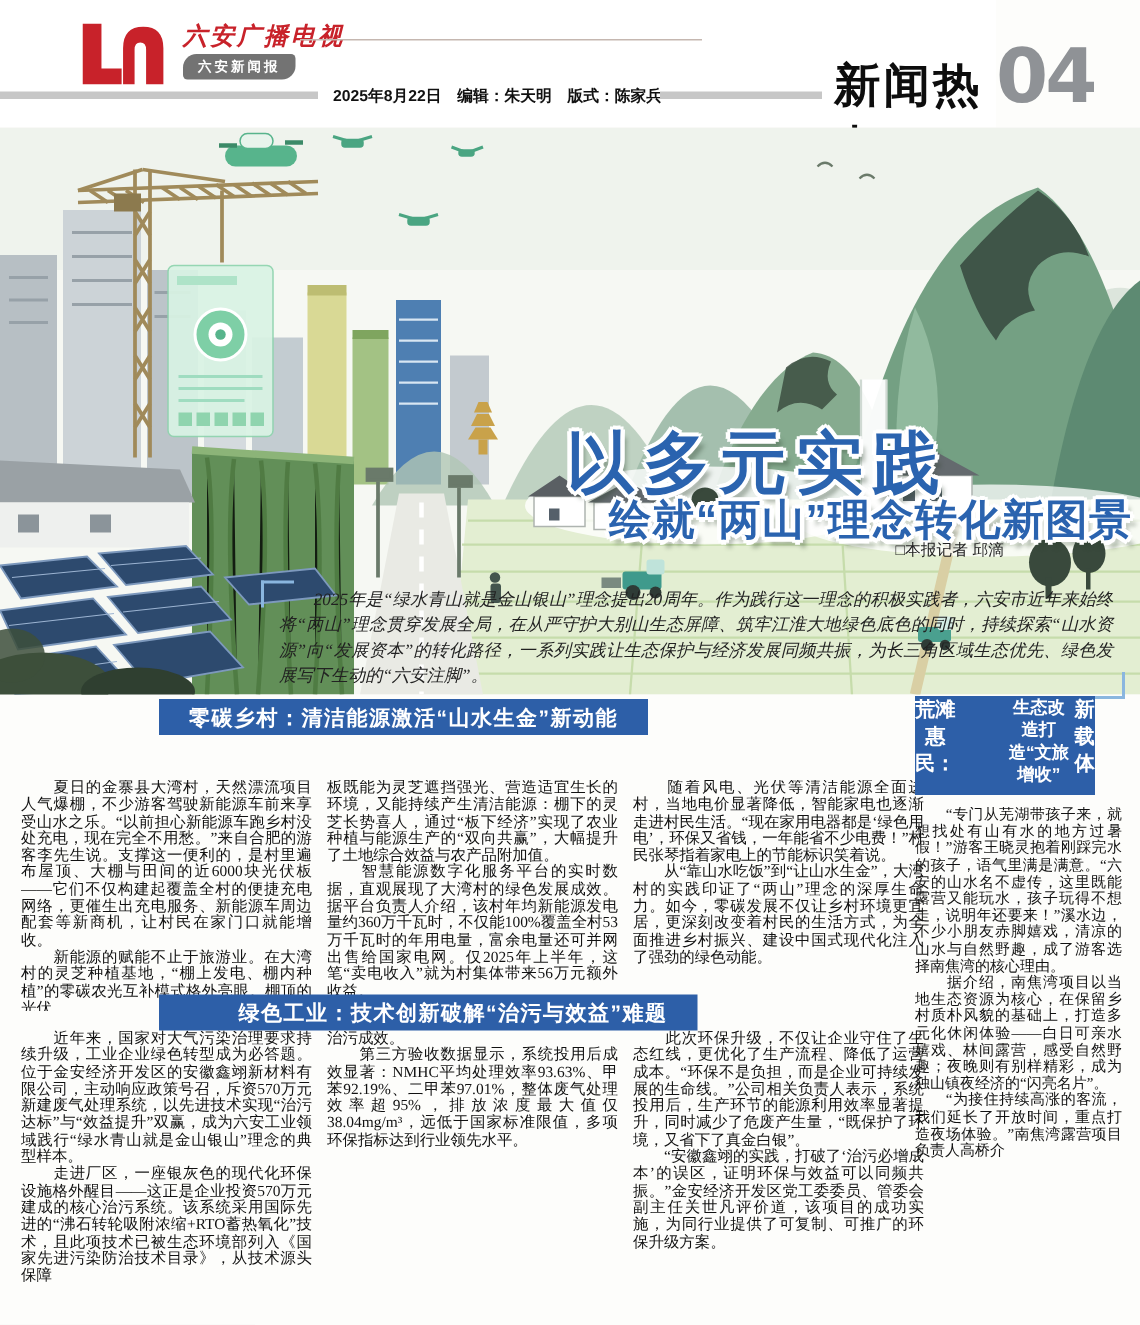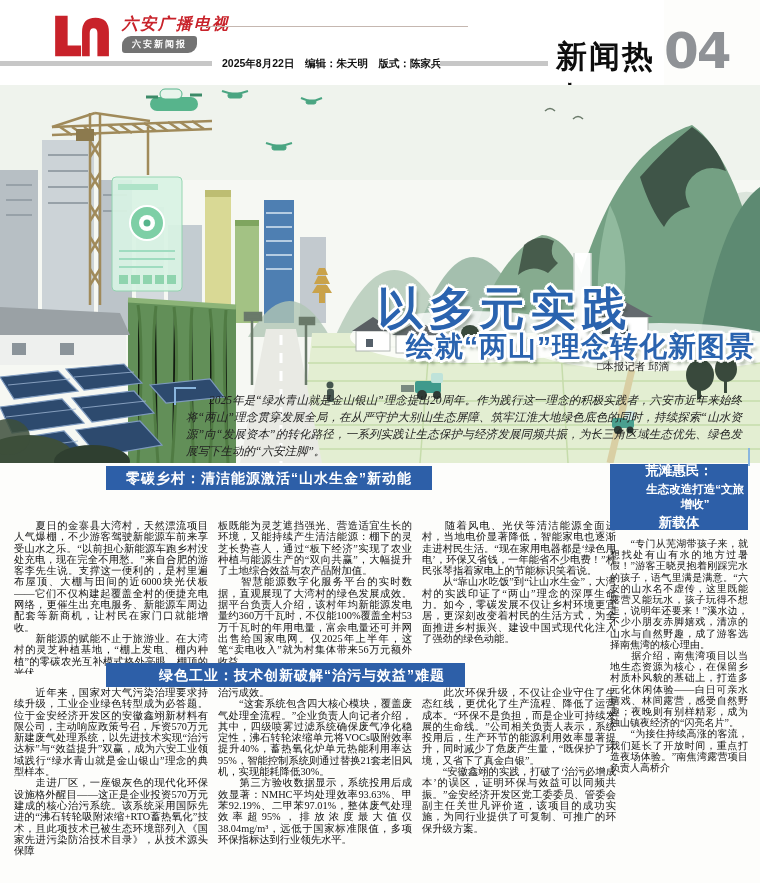--- a/index.html
+++ b/index.html
@@ -50,23 +50,23 @@
   .secbar{position:absolute;left:106px;width:326px;height:24px;background:#2d5fa8;color:#fff;
           font-family:"Liberation Sans",sans-serif;font-weight:bold;font-size:14px;
           text-align:center;line-height:24px;letter-spacing:1px;}
   #secbar1{top:466px;} #secbar2{top:663px;padding-left:33px;}
   .cols{position:absolute;left:14px;width:604px;display:flex;gap:10px;overflow:hidden;}
   #cols1{top:520px;height:154px;} #cols2{top:687px;height:196px;}
   .col{width:194px;overflow:hidden;}
   .para{margin:0;font-size:10.3px;line-height:11.3px;text-align:justify;color:#111;}
 
   
-  .rhead{position:absolute;left:610px;top:464px;width:138px;height:66px;background:#2d5fa8;
+  .rhead{position:absolute;left:610px;top:464px;width:120px;height:66px;background:#2d5fa8;
          color:#fff;font-family:"Liberation Sans",sans-serif;font-weight:bold;text-align:center;
-         display:flex;flex-direction:column;justify-content:center;gap:2px;}
+         display:flex;flex-direction:row;justify-content:center;gap:2px;}
   .rhead .t1{font-size:13.5px;} .rhead .t2{font-size:11.5px;margin-left:32px;} .rhead .t3{font-size:13.5px;}
   .rbody{position:absolute;left:610px;top:538px;width:138px;height:345px;overflow:hidden;}
   .rbody .para{font-size:10px;line-height:11.2px;}
 </style>
 </head>
 <body>
 
 <div class="page">
 
   <div class="masthead">
@@ -330,21 +330,20 @@
   </div>
 
   <div class="secbar" id="secbar2">绿色工业：技术创新破解“治污与效益”难题</div>
   <div class="cols" id="cols2">
     <div class="col">
         <p class="para">　　近年来，国家对大气污染治理要求持续升级，工业企业绿色转型成为必答题。位于金安经济开发区的安徽鑫翊新材料有限公司，主动响应政策号召，斥资570万元新建废气处理系统，以先进技术实现“治污达标”与“效益提升”双赢，成为六安工业领域践行“绿水青山就是金山银山”理念的典型样本。</p>
         <p class="para">　　走进厂区，一座银灰色的现代化环保设施格外醒目——这正是企业投资570万元建成的核心治污系统。该系统采用国际先进的“沸石转轮吸附浓缩+RTO蓄热氧化”技术，且此项技术已被生态环境部列入《国家先进污染防治技术目录》，从技术源头保障</p>
       </div>
     <div class="col">
         <p class="para">治污成效。</p>
-        <p class="para">　　“这套系统包含四大核心模块，覆盖废气处理全流程。”企业负责人向记者介绍，其中，四级喷雾过滤系统确保废气净化稳定性，沸石转轮浓缩单元将VOCs吸附效率提升40%，蓄热氧化炉单元热能利用率达95%，智能控制系统则通过替换21套老旧风机，实现能耗降低30%。</p>
         <p class="para">　　第三方验收数据显示，系统投用后成效显著：NMHC平均处理效率93.63%、甲苯92.19%、二甲苯97.01%，整体废气处理效率超95%，排放浓度最大值仅38.04mg/m³，远低于国家标准限值，多项环保指标达到行业领先水平。</p>
       </div>
     <div class="col">
         <p class="para">　　此次环保升级，不仅让企业守住了生态红线，更优化了生产流程、降低了运营成本。“环保不是负担，而是企业可持续发展的生命线。”公司相关负责人表示，系统投用后，生产环节的能源利用效率显著提升，同时减少了危废产生量，“既保护了环境，又省下了真金白银”。</p>
         <p class="para">　　“安徽鑫翊的实践，打破了‘治污必增成本’的误区，证明环保与效益可以同频共振。”金安经济开发区党工委委员、管委会副主任关世凡评价道，该项目的成功实施，为同行业提供了可复制、可推广的环保升级方案。</p>
       </div>
   </div>
 
   <div class="rhead">
     <div class="t1">荒滩惠民：</div>

